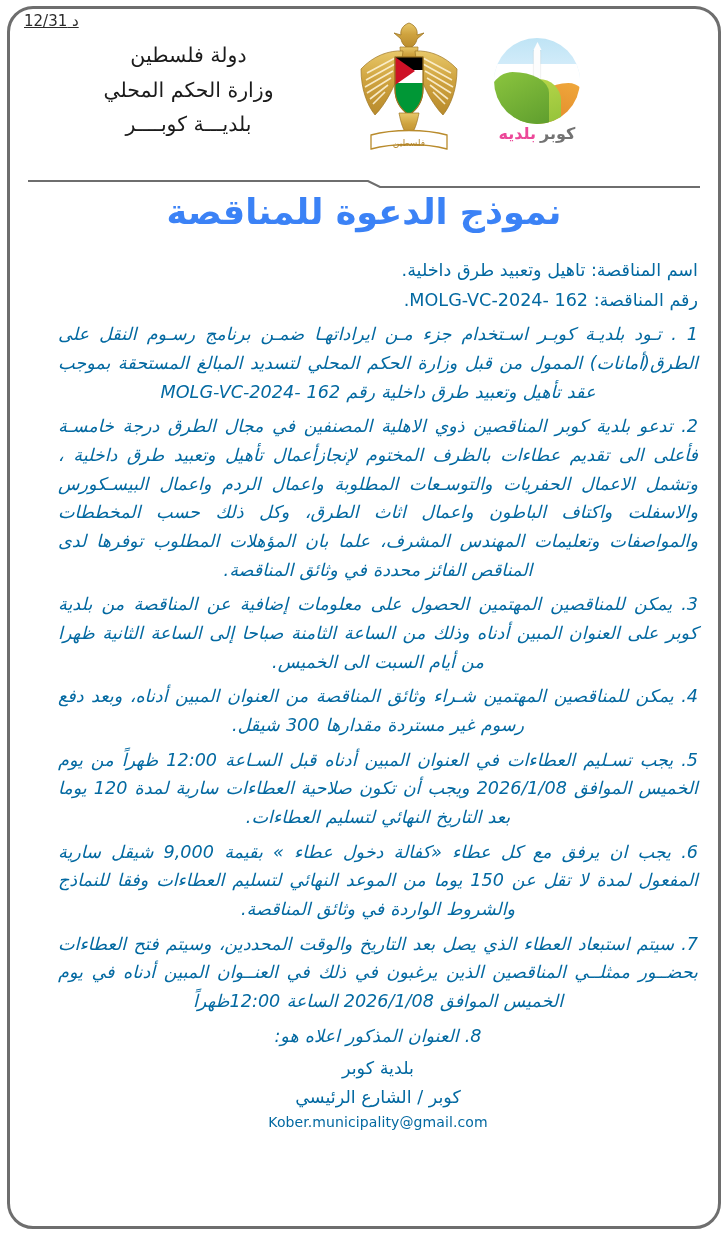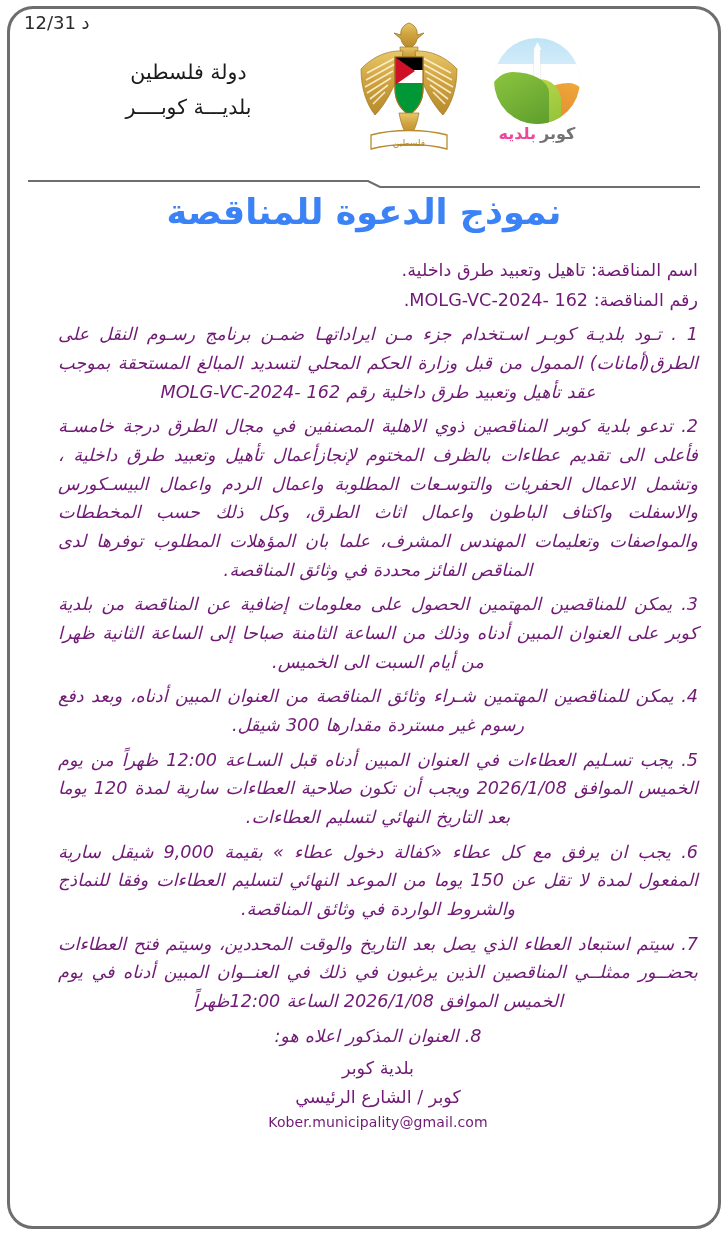--- a/index.html
+++ b/index.html
@@ -152,21 +152,21 @@
   }
 
   
   .body-block {
     position: absolute;
     right: 30px;
     top: 256px;
     width: 640px;
     direction: rtl;
     text-align: right;
-    color: #701a75;
+    color: #0369a1;
     font-size: 17.6px;
     line-height: 1.63;
   }
 
   .meta-line {
     text-align: right;
     white-space: nowrap;
   }
   .meta-line:first-child { margin-bottom: 1px; }
 
@@ -189,41 +189,43 @@
     direction: ltr;
     font-size: 14px;
     letter-spacing: 0.1px;
   }
 
   
   .corner-stamp {
     position: absolute;
     left: 24px;
     top: 12px;
-    font-size: 18px;
+    font-size: 15px;
     color: #2b2b2b;
     direction: rtl;
     font-family: "DejaVu Sans", "Liberation Sans", sans-serif;
     white-space: nowrap;
     z-index: 5;
+    text-decoration: underline;
   }
 </style>
 </head>
 <body>
 
 <div id="page">
 
   <div class="frame"></div>
 
   <div class="corner-stamp">د 12/31</div>
 
   <div class="header">
 
     <div class="header-text">
       <div>دولة فلسطين</div>
+      <div>وزارة الحكم المحلي</div>
       <div>بلديـــة كوبــــر</div>
     </div>
 
     <div class="emblem-wrap">
       <svg width="112" height="146" viewBox="0 0 112 146" aria-hidden="true">
         <defs>
           <linearGradient id="gold" x1="0" y1="0" x2="0" y2="1">
             <stop offset="0%" stop-color="#e8c86a"></stop>
             <stop offset="45%" stop-color="#cfa33f"></stop>
             <stop offset="100%" stop-color="#b98b2c"></stop>

